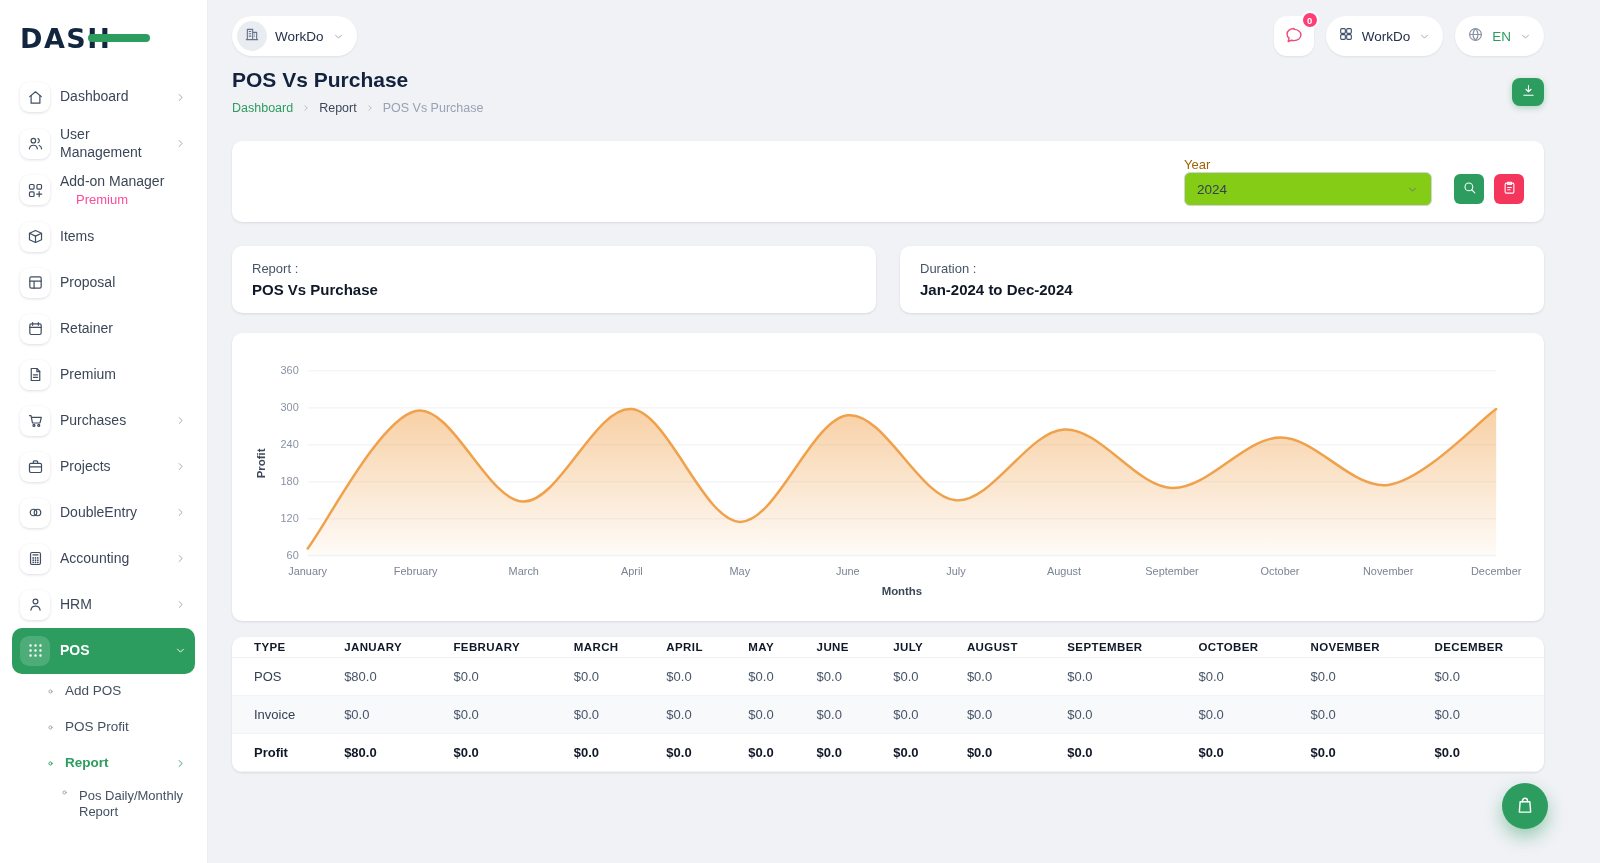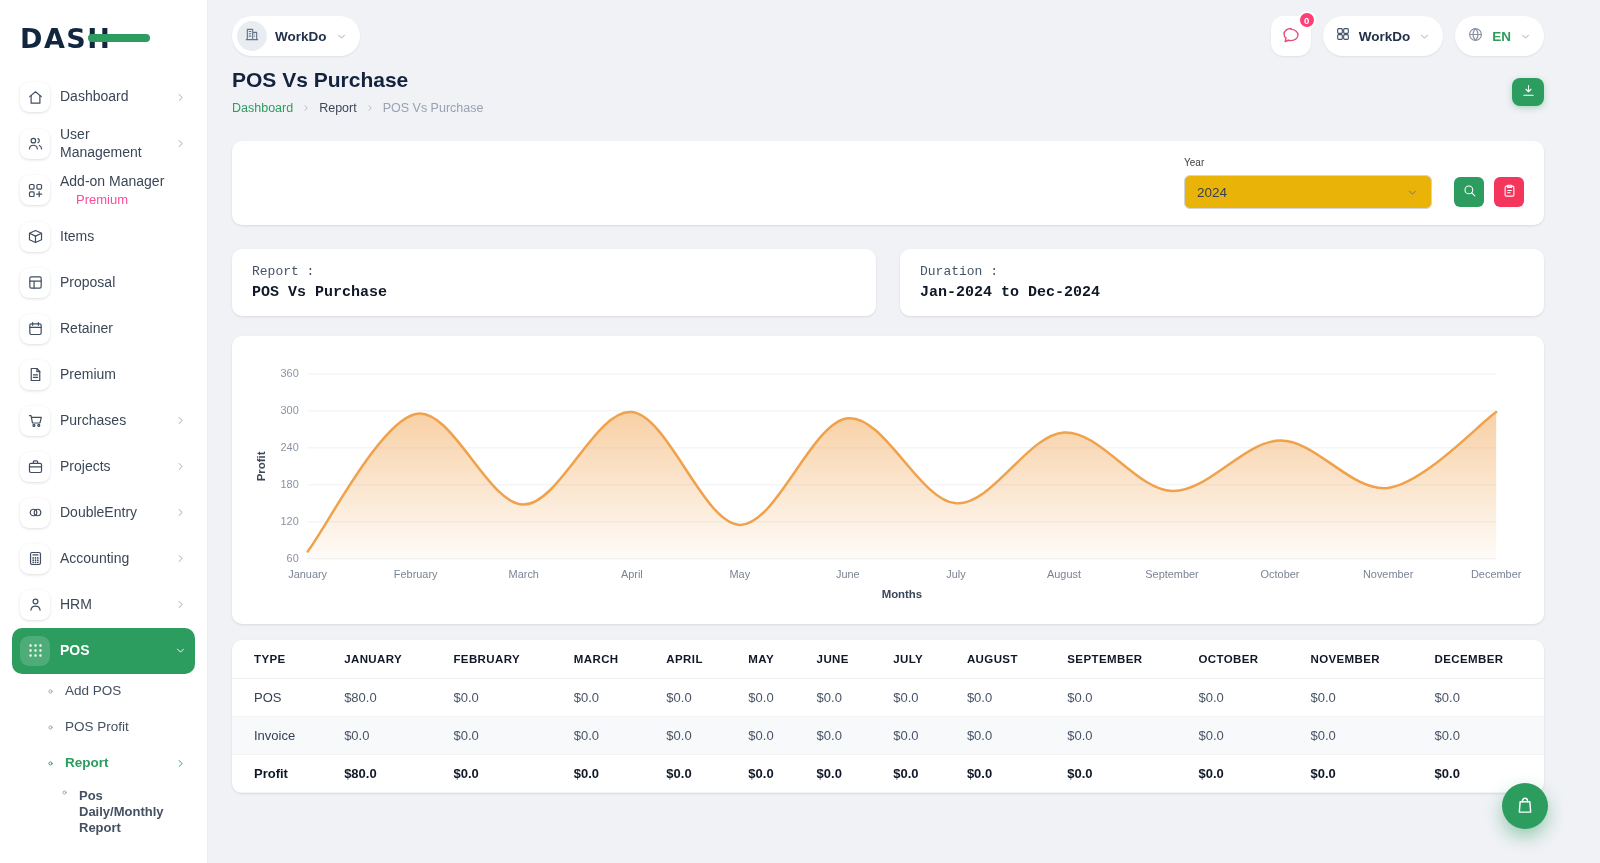--- a/index.html
+++ b/index.html
@@ -18,34 +18,34 @@
   .icon-box svg { width:17px; height:17px; }
   .side-label { flex:1; line-height:1.25; }
   .premium { display:block; color:#ff4a9a; font-size:13px; margin-top:1px;margin-left:16px; }
   .chev { margin-left:auto; color:#9aa4b2; display:flex; }
   .chev svg { width:13px; height:13px; }
   .side-item.top.active { background:var(--accent,#2d9c5f); color:#fff; font-weight:600; }
   .side-item.top.active .icon-box { background:rgba(255,255,255,.16); box-shadow:none; color:#fff; }
   .side-item.top.active .chev { color:#fff; }
   .side-item.sub { margin-left:26px; font-size:13.5px; color:#445062; min-height:36px; padding:4px 8px; }
   .side-item.subsub { margin-left:40px; font-size:13px; color:#445062; padding:6px 8px 4px 8px; align-items:flex-start; }
-  .side-item.subsub .side-label { max-width:116px;font-weight:bold; }
+  .side-item.subsub .side-label { max-width:116px; }
   .dot-ic { color:#9aa4b2; display:flex; }
   .dot-ic svg { width:9px; height:9px; stroke-width:2.6; }
   .side-item.sub.active { color:var(--accent,#2d9c5f); font-weight:600; }
   .side-item.sub.active .chev, .side-item.sub.active .dot-ic { color:var(--accent,#2d9c5f); }
 
   
   .main { margin-left:208px; padding:0 56px 24px 24px; }
 
   .topbar { display:flex; justify-content:space-between; align-items:center; padding-top:16px; }
   .workspace-pill { display:flex; align-items:center; gap:8px; background:#fff; border-radius:22px; padding:5px 12px 5px 5px; box-shadow:0 1px 2px rgba(16,24,40,.08); cursor:pointer; }
   .ws-avatar { width:30px; height:30px; border-radius:50%; background:#e9edf2; display:flex; align-items:center; justify-content:center; color:#64748b; }
   .ws-avatar svg { width:16px; height:16px; }
-  .ws-label, .pill-label { font-size:13.5px; font-weight:700; color:#24314a; }
+  .ws-label, .pill-label { font-size:13.5px; font-weight:400; color:#24314a; }
   .top-actions { display:flex; align-items:center; gap:12px; }
   .chat-btn { position:relative; width:40px; height:40px; border:none; border-radius:13px; background:#fff; box-shadow:0 1px 2px rgba(16,24,40,.08); display:flex; align-items:center; justify-content:center; cursor:pointer; }
   .chat-ic { color:#ed4c78; }
   .chat-ic svg { width:20px; height:20px; }
   .badge { position:absolute; top:-5px; right:-5px; min-width:18px; height:18px; border-radius:9px; background:var(--badge,#ff3e75); color:#fff; font-size:9.5px; font-weight:700; display:flex; align-items:center; justify-content:center; border:2px solid #fff; }
   .top-pill { display:flex; align-items:center; gap:8px; background:#fff; border-radius:20px; height:40px; padding:0 12px; box-shadow:0 1px 2px rgba(16,24,40,.08); cursor:pointer; }
   .grid-ic { color:#44516b; } .grid-ic svg { width:16px; height:16px; }
   .globe-ic { color:#8a93a3; } .globe-ic svg { width:17px; height:17px; }
   .pill-label.lang { color:var(--accent,#2d9c5f); }
 
@@ -56,45 +56,45 @@
   .bc-mid { color:#3b4758; cursor:pointer; }
   .bc-current { color:#98a2b3; }
   .bc-sep { color:#98a2b3; display:flex; }
   .bc-sep svg { width:10px; height:10px; }
   .dl-btn { width:32px; height:28px; border:none; border-radius:8px; background:var(--accent,#2d9c5f); color:#fff; display:flex; align-items:center; justify-content:center; cursor:pointer; box-shadow:0 2px 6px rgba(45,156,95,.35); }
   .dl-btn svg { width:15px; height:15px; }
 
   .card { background:#fff; border-radius:10px; box-shadow:0 1px 3px rgba(16,24,40,.07), 0 1px 2px rgba(16,24,40,.04); }
 
   .filter-card { margin-top:26px; padding:16px 20px; display:flex; justify-content:flex-end; }
-  .filter-label { font-size:10px; color:#404040; margin-bottom:7px; }
+  .filter-label { font-size:13px; color:#a16207; }
   .filter-row { display:flex; align-items:center; gap:10px; }
-  .year-select { width:248px; height:34px; border:1px solid #d0d5dd; border-radius:6px; display:flex; align-items:center; justify-content:space-between; padding:0 12px; font-size:13.5px; color:#344054; cursor:pointer; background:#eab308; }
+  .year-select { width:248px; height:34px; border:1px solid #d0d5dd; border-radius:6px; display:flex; align-items:center; justify-content:space-between; padding:0 12px; font-size:13.5px; color:#344054; cursor:pointer; background:#84cc16; }
   .sel-chev { color:#667085; display:flex; } .sel-chev svg { width:13px; height:13px; }
   .btn-icon { width:30px; height:30px; border:none; border-radius:6px; display:flex; align-items:center; justify-content:center; color:#fff; cursor:pointer; }
   .btn-icon svg { width:15px; height:15px; }
   .btn-green { background:var(--accent,#2d9c5f); margin-left:12px; }
   .btn-pink { background:var(--pink,#f5365c); }
 
-  .two-cards { display:flex; gap:24px; margin-top:24px;font-family:Liberation Mono, monospace; }
+  .two-cards { display:flex; gap:24px; margin-top:24px; }
   .summary-card { flex:1; padding:15px 20px; }
   .summary-label { font-size:13px; color:#475467; }
   .summary-value { font-size:15px; font-weight:700; color:#101828; margin-top:5px; }
 
   .chart-card { margin-top:20px; padding:28px 20px 20px 20px; }
   #chart-svg { width:100%; height:auto; display:block; }
   #chart-svg text { font-family:"Liberation Sans",sans-serif; }
   .grid-line { stroke:#eef0f4; stroke-width:1; }
   .ytick { font-size:11px; fill:#8a93a3; text-anchor:end; }
   .xtick { font-size:11px; fill:#7a8494; text-anchor:middle; }
   .axis-label { font-size:11.5px; fill:#3b4758; font-weight:700; text-anchor:middle; }
 
   .table-card { margin-top:16px; overflow:hidden; }
   table { width:100%; border-collapse:collapse; }
-  thead th { text-align:left; font-size:11.5px; letter-spacing:.4px; color:#101828; font-weight:700; padding:13px 14px; border-bottom:1px solid #eef0f3; white-space:nowrap; }
+  thead th { text-align:left; font-size:11.5px; letter-spacing:.4px; color:#101828; font-weight:700; padding:4px 14px; border-bottom:1px solid #eef0f3; white-space:nowrap; }
   tbody td { font-size:13px; color:#475467; padding:11px 14px; border-bottom:1px solid #f1f3f6; white-space:nowrap; }
   thead th:first-child, tbody td:first-child { padding-left:22px; }
   tbody tr:nth-child(even) { background:#f8f9fb; }
   tbody tr.bold-row td { font-weight:700; color:#101828; }
   .type-cell { color:#344054; }
 
   .fab { position:fixed; right:52px; bottom:34px; width:46px; height:46px; border:none; border-radius:50%; background:var(--accent,#2d9c5f); color:#fff; display:flex; align-items:center; justify-content:center; cursor:pointer; box-shadow:0 8px 18px rgba(45,156,95,.45); z-index:6; }
   .fab svg { width:20px; height:20px; }
 </style>
 </head>

